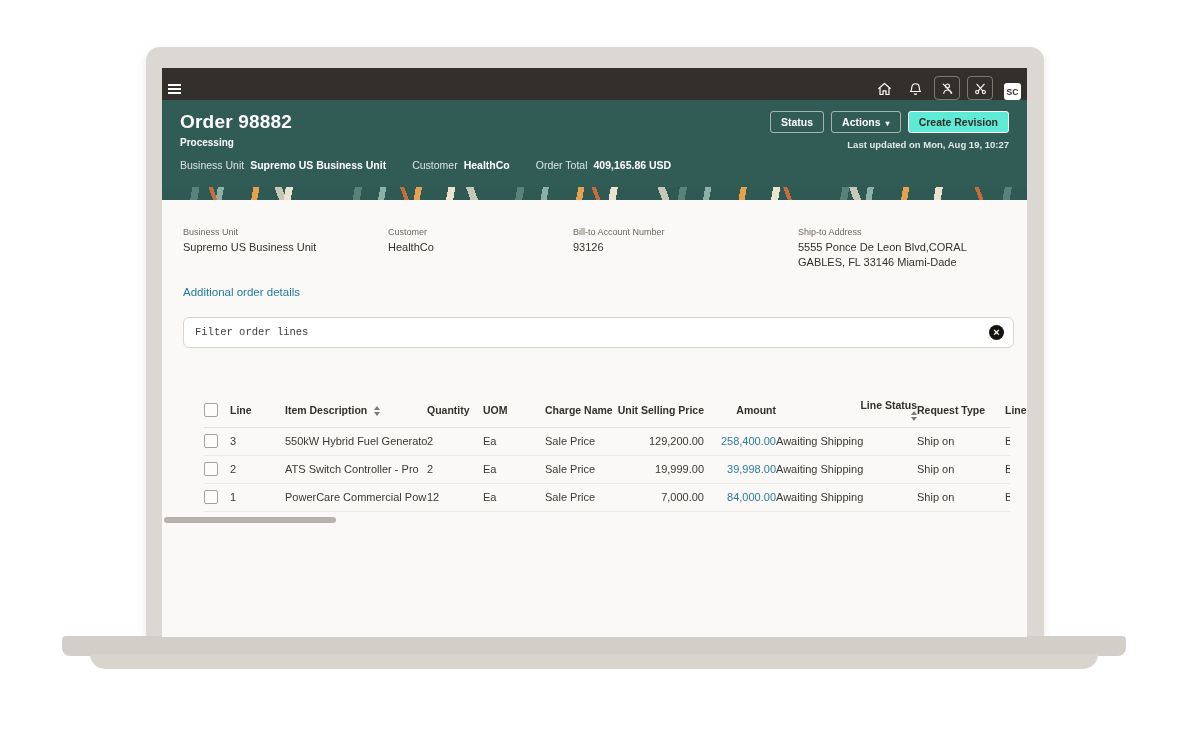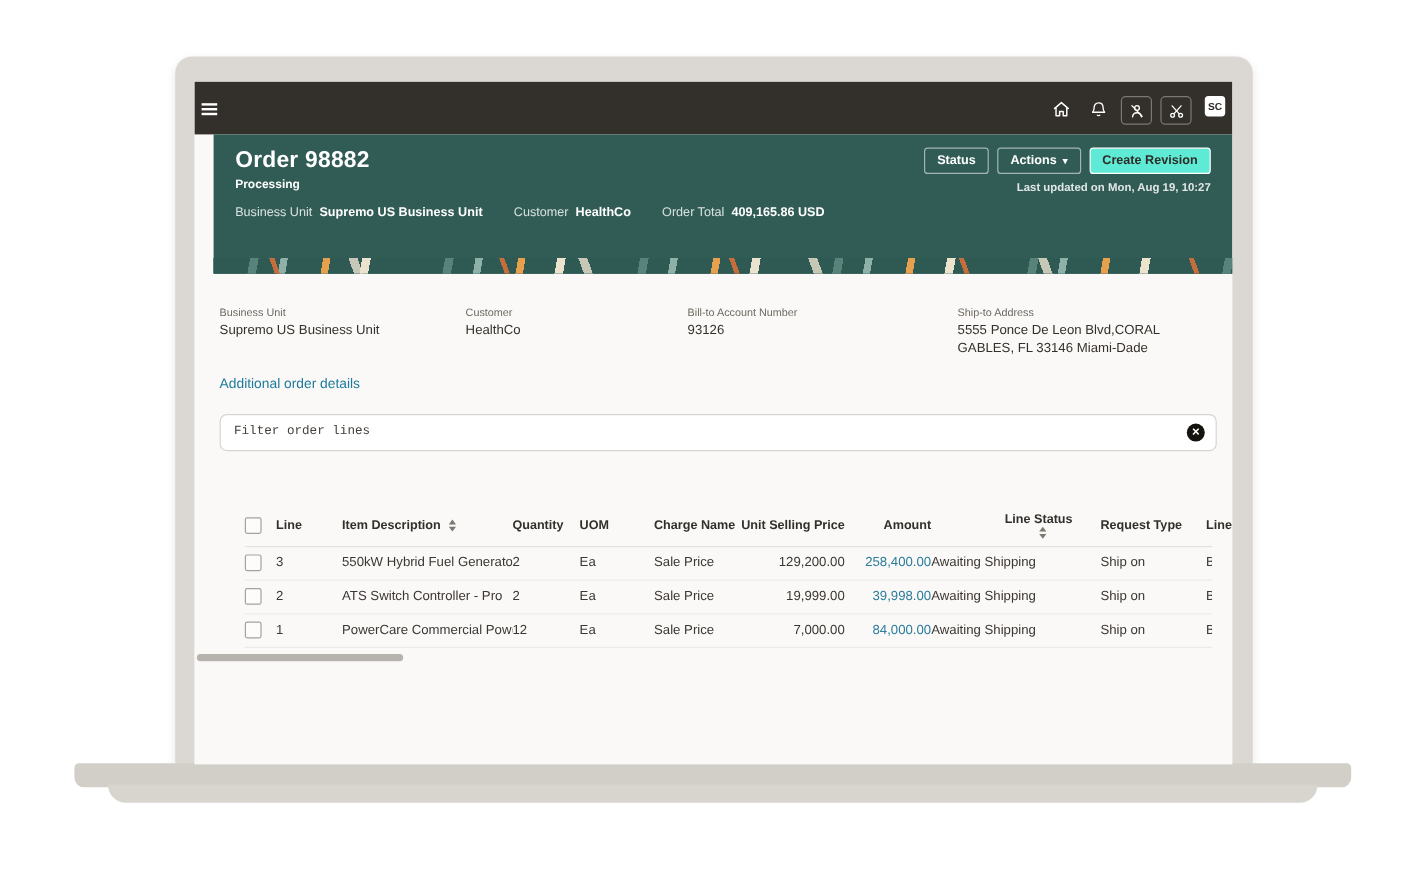--- a/index.html
+++ b/index.html
@@ -7,31 +7,31 @@
   .canvas{position:relative;width:1187px;height:742px;overflow:hidden;background:#fff;}
 
   
   .bezel{position:absolute;left:146px;top:47px;width:898px;height:592px;background:#dbd8d4;
          border-radius:14px 14px 5px 5px;box-shadow:0 3px 8px rgba(0,0,0,.10);}
   .deck1{position:absolute;left:62px;top:636px;width:1064px;height:20px;background:#d2cfc9;border-radius:4px 4px 8px 8px;}
   .deck2{position:absolute;left:90px;top:654px;width:1008px;height:15px;background:#d8d5cf;border-radius:0 0 16px 16px;}
   .screen{position:absolute;left:162px;top:68px;width:865px;height:569px;background:#fbf9f7;overflow:hidden;z-index:3;}
 
   
-  .topbar{height:32px;background:#33302b;display:flex;align-items:flex-start;padding:12px 4px 0 6px;}
+  .topbar{height:32px;background:#33302b;display:flex;align-items:flex-end;padding:0 4px 0 6px;}
   .hamburger{width:22px;height:22px;display:flex;flex-direction:column;justify-content:center;gap:2px;cursor:pointer;}
   .hamburger i{display:block;width:13px;height:2px;background:#fff;}
   .tb-spacer{flex:1;}
   .tb-icon{width:24px;height:22px;display:flex;align-items:center;justify-content:center;margin-left:7px;}
   .tb-boxed{border:1px solid rgba(255,255,255,.35);border-radius:4px;}
   .avatar{width:17px;height:17px;background:#fff;border-radius:3px;color:#2f2c28;font-size:8.5px;font-weight:bold;
           display:flex;align-items:center;justify-content:center;margin-left:11px;margin-right:2px;}
 
   
-  .banner{position:relative;height:116px;background:#315c56;color:#fff;padding:0 18px;box-sizing:border-box;margin-left:16px;}
+  .banner{position:relative;height:100px;background:#315c56;color:#fff;padding:0 18px;box-sizing:border-box;}
   .banner-top{display:flex;align-items:flex-start;padding-top:11px;}
   .title{font-size:19px;font-weight:bold;letter-spacing:.2px;}
   .status{font-size:10px;font-weight:bold;margin-top:4px;}
   .banner-right{margin-left:auto;text-align:right;}
   .btn-row{display:flex;gap:7px;align-items:center;justify-content:flex-end;}
   .hbtn{background:transparent;border:1px solid rgba(255,255,255,.55);color:#fff;font-weight:bold;font-size:10.5px;
         padding:4px 10px;border-radius:3px;font-family:inherit;cursor:pointer;white-space:nowrap;}
   .hbtn.primary{background:#5eead4;color:#2f2c28;border-color:#fff;}
   .caret{font-size:8px;margin-left:5px;}
   .last-updated{font-size:9.5px;color:rgba(255,255,255,.85);margin-top:6px;font-weight:bold;}
@@ -61,21 +61,21 @@
   .count{font-weight:bold;font-size:11.5px;color:#2f2c28;margin-right:5px;}
   .tbtn{font-size:10.5px;font-weight:bold;padding:5px 13px;border-radius:4px;border:1px solid #dcd9d5;
         color:#bcb8b3;background:transparent;font-family:inherit;}
   .tbtn.enabled{border-color:#55524d;color:#2f2c28;cursor:pointer;}
   .tbtn .caret{color:inherit;}
 
   
   .table{margin:45px 4px 0 21px;}
   .trow{display:grid;grid-template-columns:26px 55px 142px 56px 62px 70px 89px 72px 141px 88px 1fr;align-items:center;}
   .thead{height:34px;border-bottom:1px solid #e4e1dd;}
-  .th{font-weight:bold;font-size:10.5px;color:#33302c;display:flex;align-items:center;white-space:nowrap;}
+  .th{font-weight:bold;font-size:10.5px;color:#33302c;display:flex;align-items:flex-end;white-space:nowrap;}
   .th.right{justify-content:flex-end;}
   .th-status{padding-left:38px;box-sizing:border-box;flex-direction:column;}
   .body-row{height:27px;border-bottom:1px solid #edeae6;}
   .cell{font-size:11px;color:#3b3733;white-space:nowrap;overflow:hidden;}
   .cell.right{text-align:right;}
   .cell.link-cell{color:#2a7d9d;cursor:pointer;margin-top:0;}
   .cell-status{box-sizing:border-box;}
   .cbcell{display:flex;align-items:center;cursor:pointer;}
   .cb{width:12px;height:12px;border:1.5px solid #a5a19c;border-radius:2px;background:#fdfcfb;}
   .sort-icon{display:inline-flex;flex-direction:column;margin-left:7px;cursor:pointer;}

